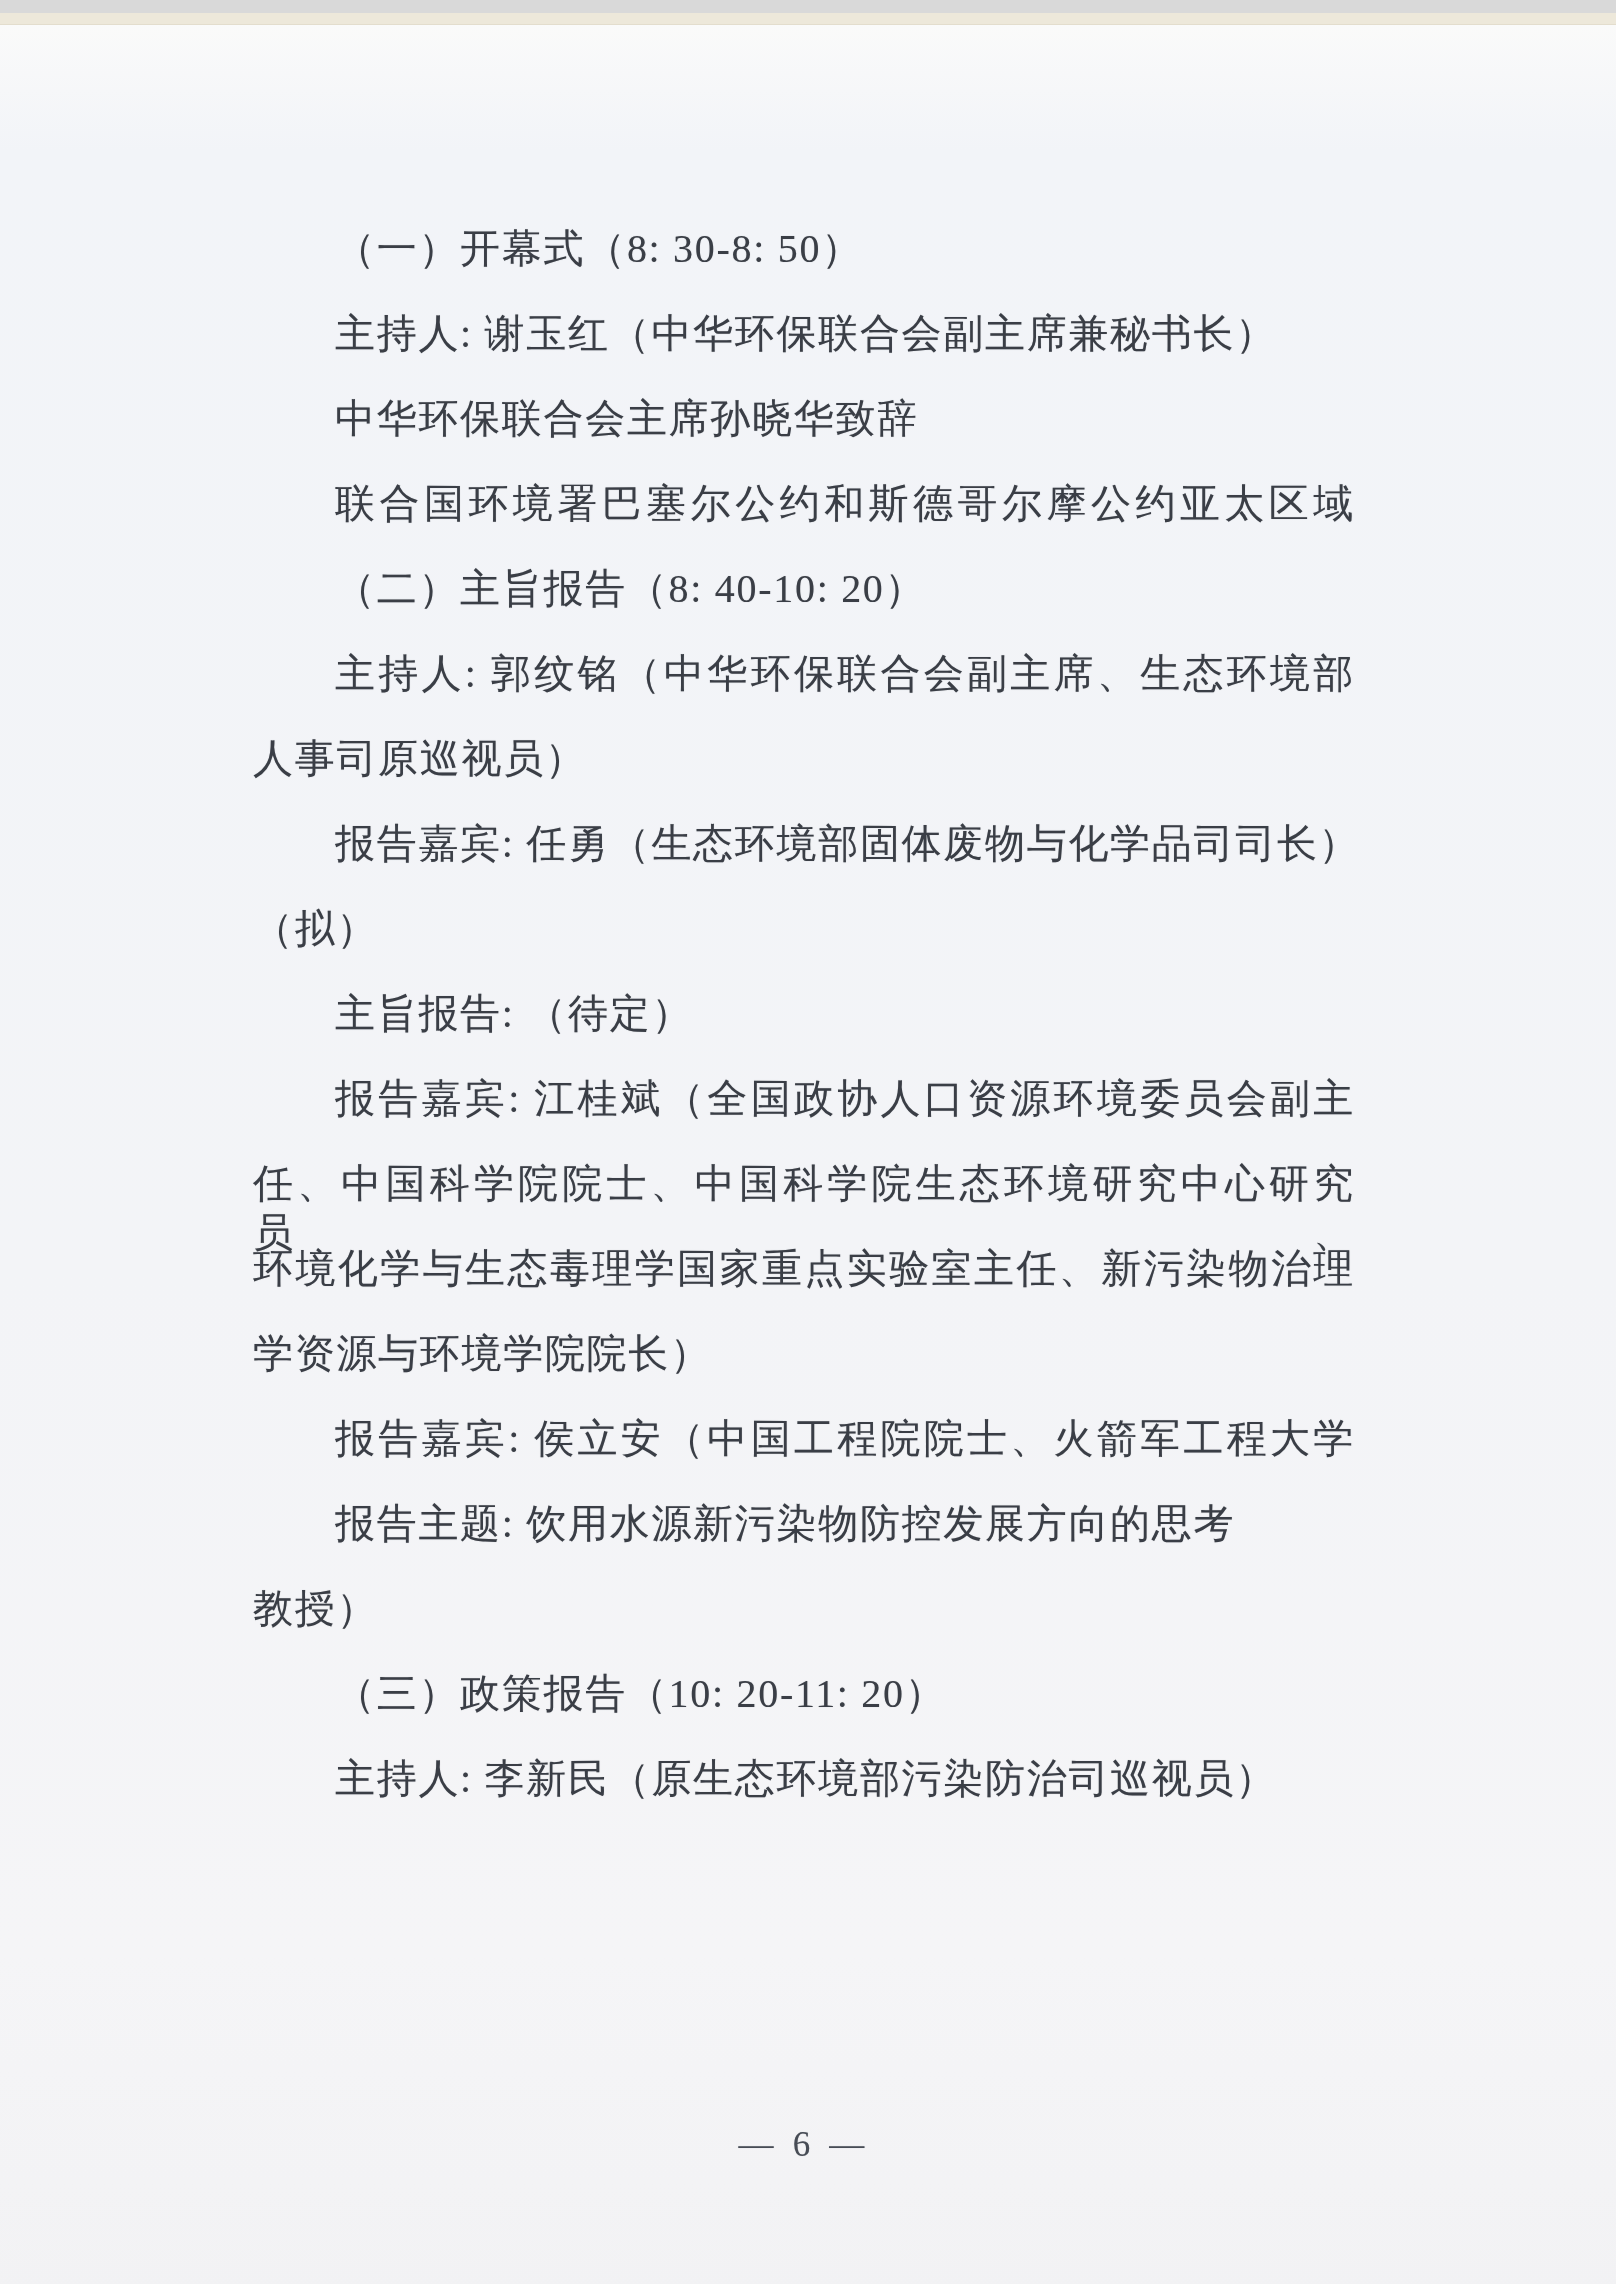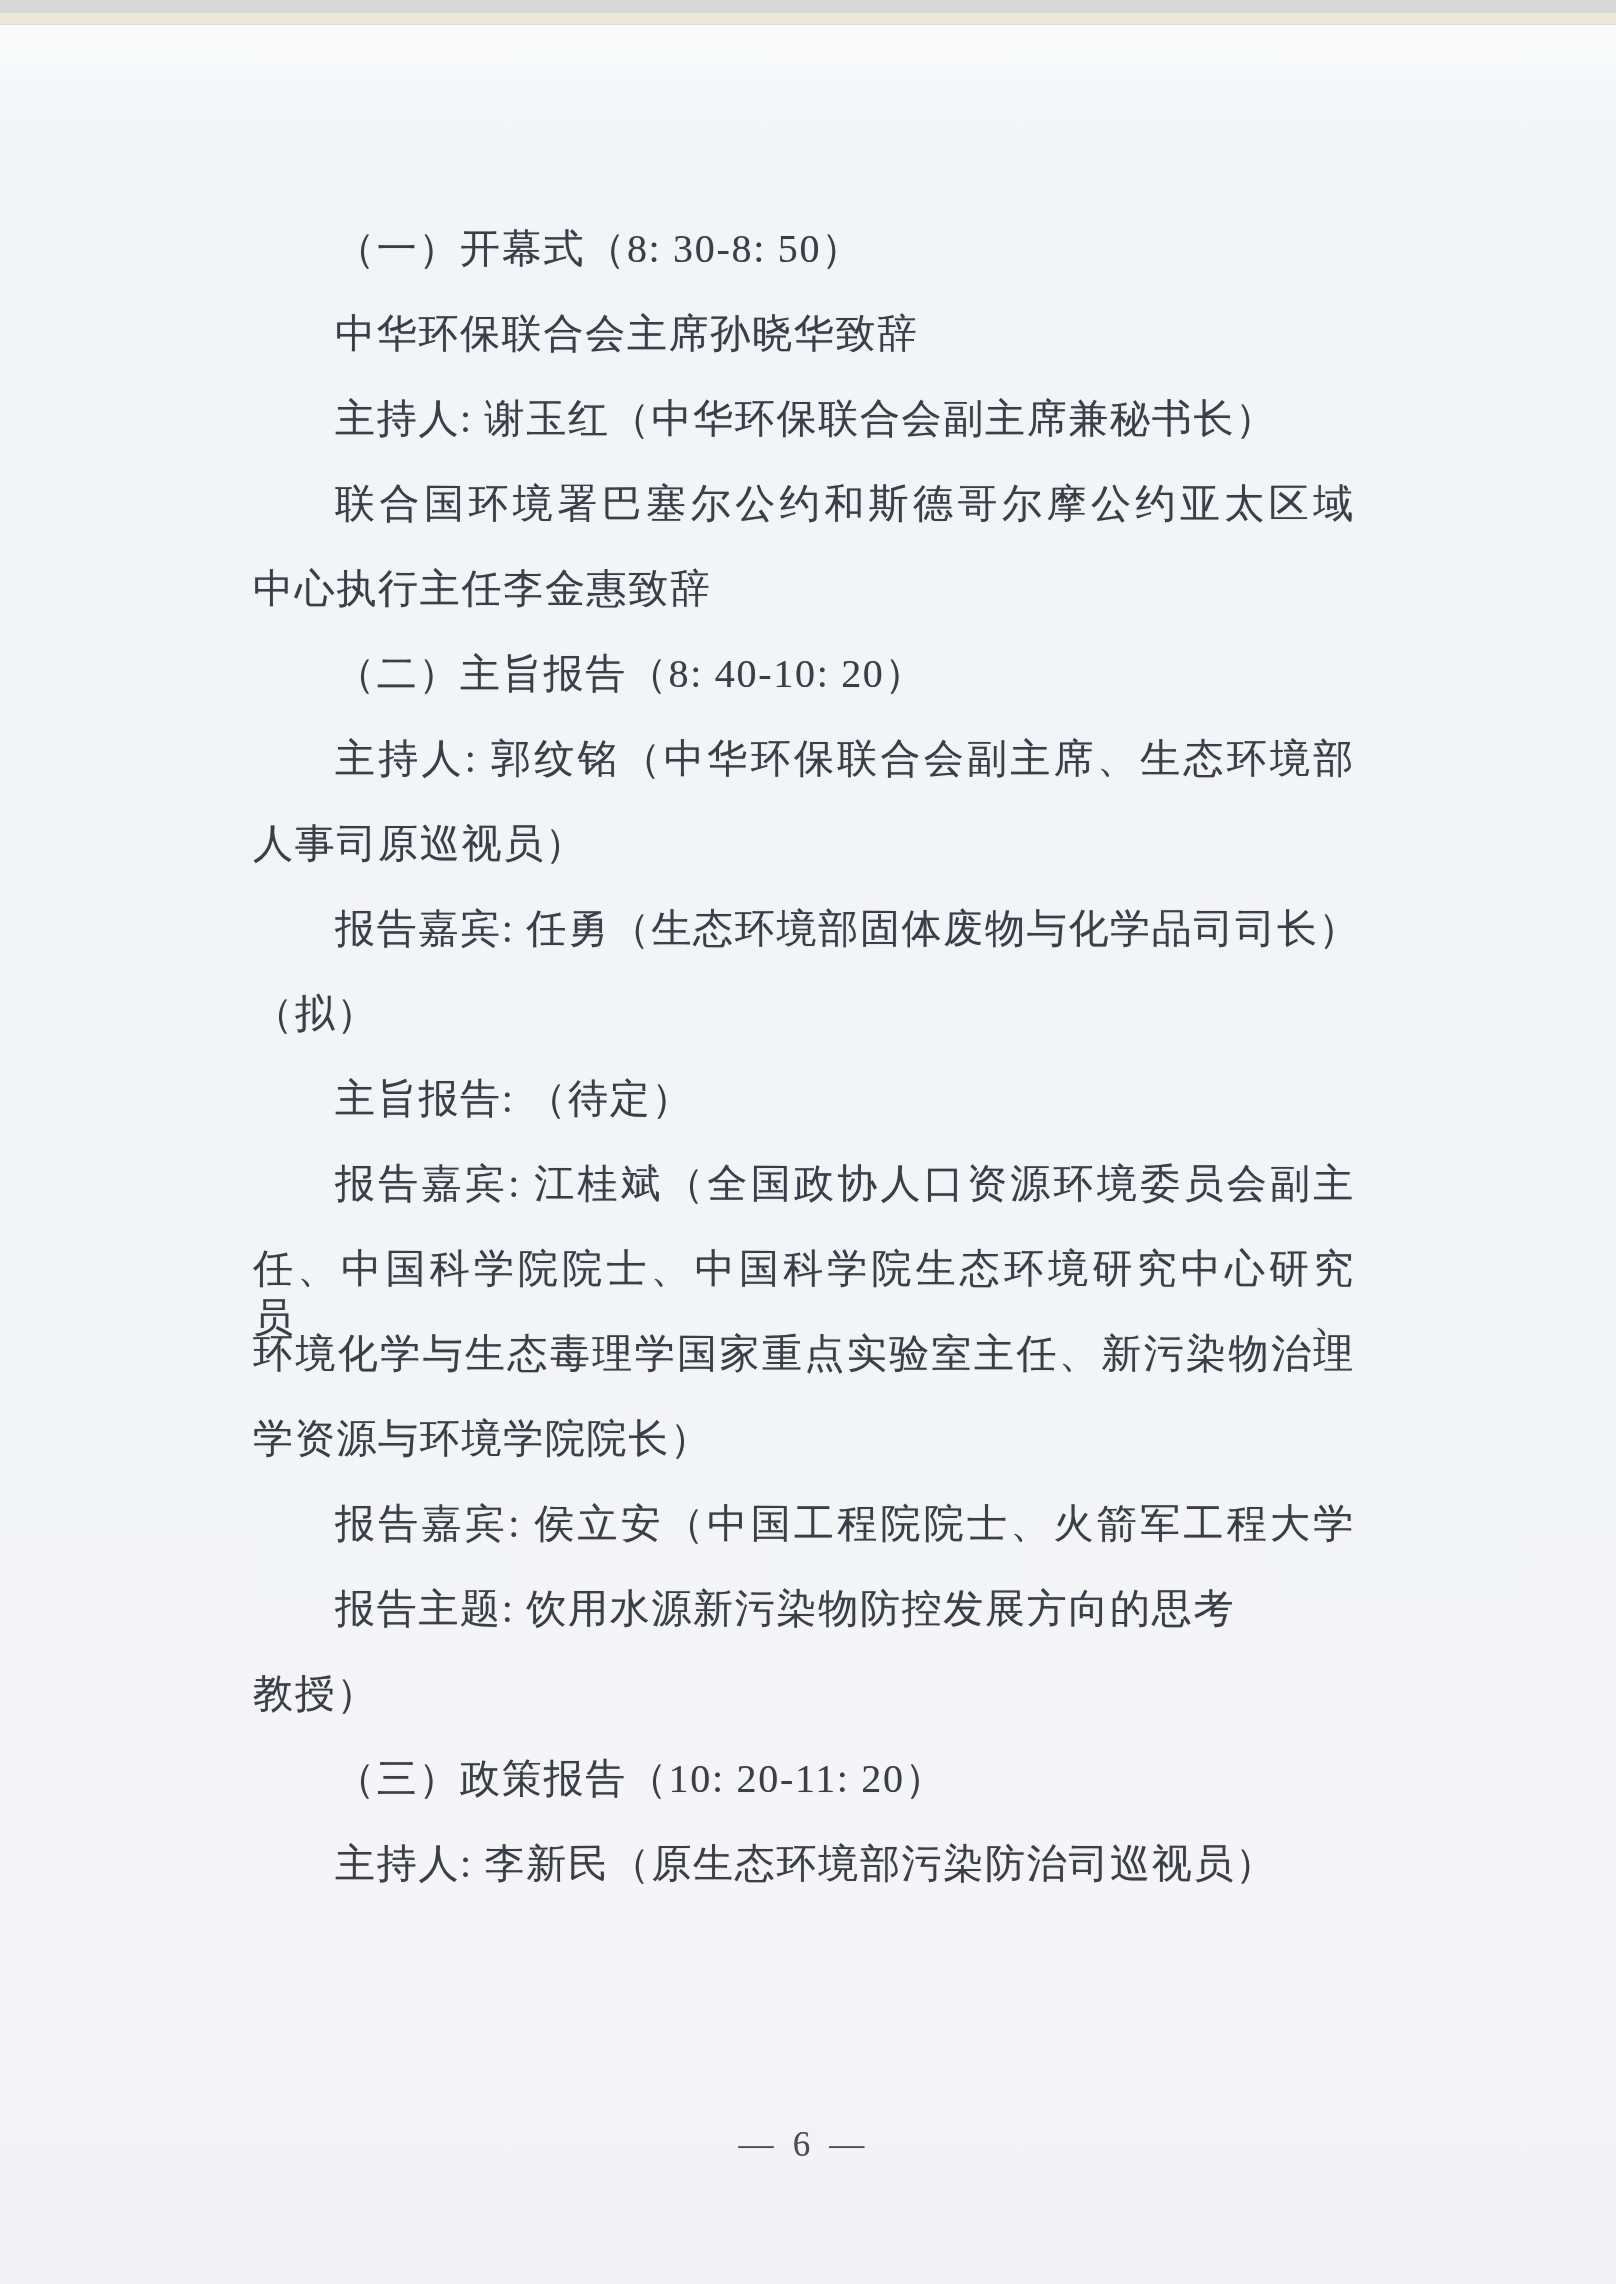--- a/index.html
+++ b/index.html
@@ -64,24 +64,23 @@
     text-shadow: 0 0 0.9px rgba(71, 76, 85, 0.3);
   }
 </style>
 </head>
 <body>
 
 <div class="paper">
   <div class="scan-edge"></div>
   <div class="text-block">
       <div class="line indent">（一）开幕式（8: 30-8: 50）</div>
+      <div class="line indent">主持人: 谢玉红（中华环保联合会副主席兼秘书长）</div>
       <div class="line indent">中华环保联合会主席孙晓华致辞</div>
-      <div class="line indent">主持人: 谢玉红（中华环保联合会副主席兼秘书长）</div>
       <div class="line indent justify">联合国环境署巴塞尔公约和斯德哥尔摩公约亚太区域</div>
-      <div class="line">中心执行主任李金惠致辞</div>
       <div class="line indent">（二）主旨报告（8: 40-10: 20）</div>
       <div class="line indent justify">主持人: 郭纹铭（中华环保联合会副主席、生态环境部</div>
       <div class="line">人事司原巡视员）</div>
       <div class="line indent">报告嘉宾: 任勇（生态环境部固体废物与化学品司司长）</div>
       <div class="line">（拟）</div>
       <div class="line indent">主旨报告: （待定）</div>
       <div class="line indent justify">报告嘉宾: 江桂斌（全国政协人口资源环境委员会副主</div>
       <div class="line justify">任、中国科学院院士、中国科学院生态环境研究中心研究员、</div>
       <div class="line justify">环境化学与生态毒理学国家重点实验室主任、新污染物治理</div>
       <div class="line">学资源与环境学院院长）</div>

